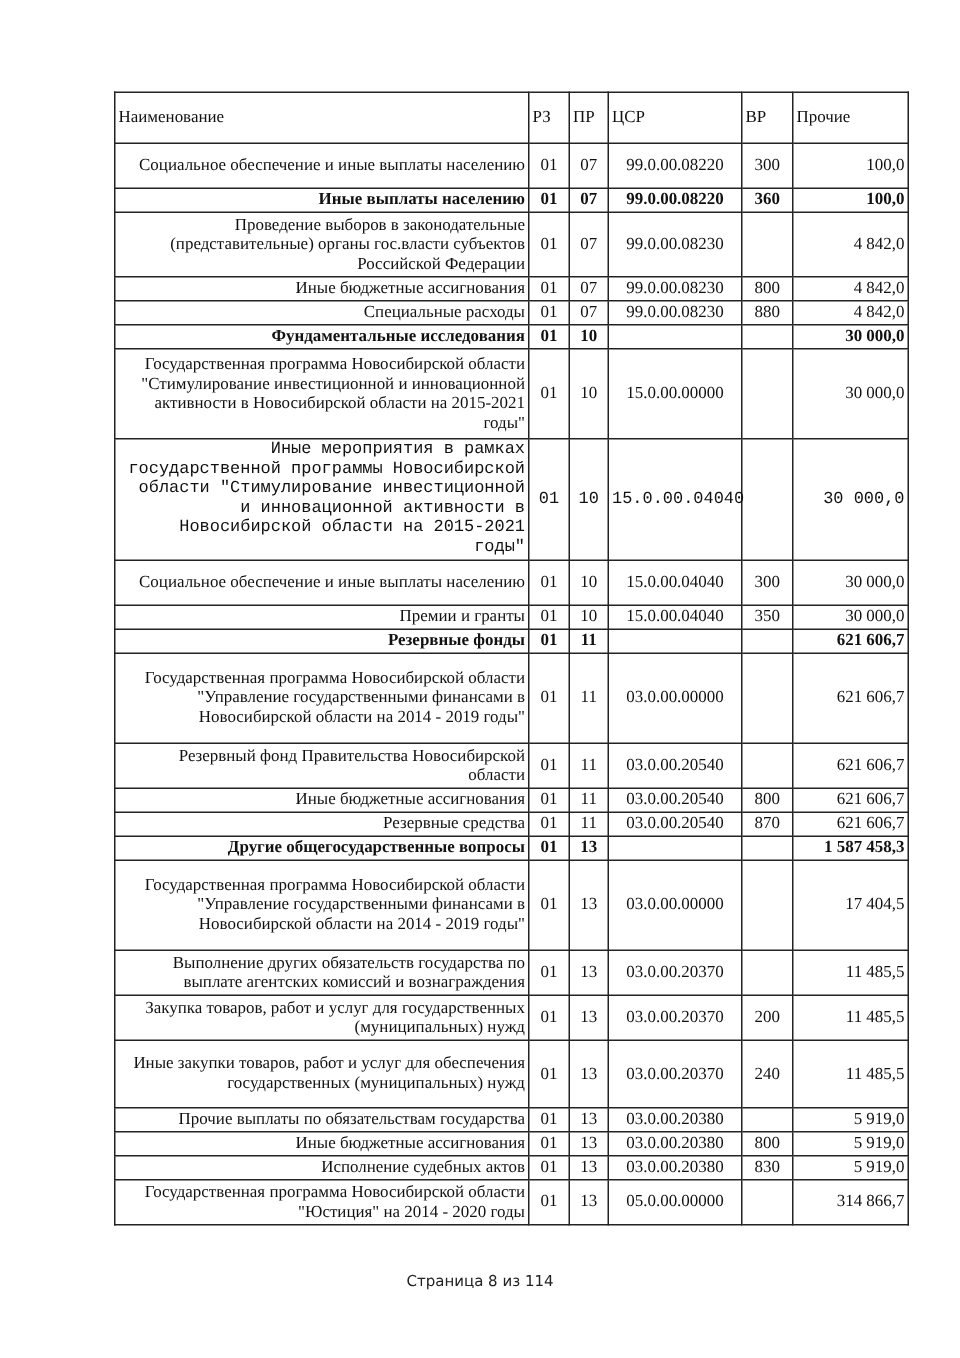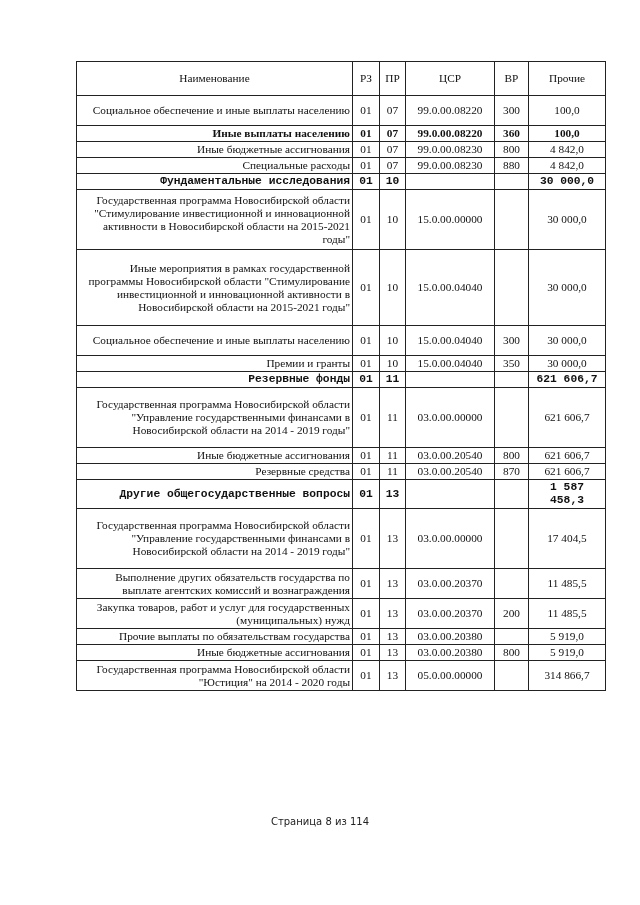--- a/index.html
+++ b/index.html
@@ -17,27 +17,27 @@
   table.budget col.c-rz { width: 27px; }
   table.budget col.c-pr { width: 26px; }
   table.budget col.c-csr { width: 89px; }
   table.budget col.c-vr { width: 34px; }
   table.budget col.c-sum { width: 77px; }
   table.budget th, table.budget td {
     border: 1px solid #222;
     padding: 1px 2px;
     vertical-align: middle;
   }
-  table.budget th { font-weight: normal; text-align: center; height: 31px; }
+  table.budget th { font-weight: normal; text-align: left; height: 31px; }
   table.budget td.name { text-align: right; }
   table.budget td.ctr { text-align: center; }
-  table.budget td.num { text-align: center; }
-  table.budget tr.bold td { font-weight: bold; font-family: Liberation Mono, monospace; }
+  table.budget td.num { text-align: right; }
+  table.budget tr.bold td { font-weight: bold; }
   .footer {
-    position: absolute; left: 0; width: 640px; top: 816px;
+    position: absolute; left: 0; width: 640px; top: 849px;
     text-align: center;
     font-family: "DejaVu Sans", sans-serif; font-size: 10px; color: #222;
   }
 </style>
 </head>
 <body>
 
 <div class="page">
   <table class="budget">
     <colgroup>
@@ -68,20 +68,28 @@
           <td class="num">100,0</td>
         </tr>
         <tr style="height: 15px; font-weight: bold;">
           <td class="name">Иные выплаты населению</td>
           <td class="ctr">01</td>
           <td class="ctr">07</td>
           <td class="ctr">99.0.00.08220</td>
           <td class="ctr">360</td>
           <td class="num">100,0</td>
         </tr>
+        <tr style="height: 43px;">
+          <td class="name">Проведение выборов в законодательные (представительные) органы гос.власти субъектов Российской Федерации</td>
+          <td class="ctr">01</td>
+          <td class="ctr">07</td>
+          <td class="ctr">99.0.00.08230</td>
+          <td class="ctr"></td>
+          <td class="num">4 842,0</td>
+        </tr>
         <tr style="height: 15px;">
           <td class="name">Иные бюджетные ассигнования</td>
           <td class="ctr">01</td>
           <td class="ctr">07</td>
           <td class="ctr">99.0.00.08230</td>
           <td class="ctr">800</td>
           <td class="num">4 842,0</td>
         </tr>
         <tr style="height: 15px;">
           <td class="name">Специальные расходы</td>
@@ -100,21 +108,21 @@
           <td class="num">30 000,0</td>
         </tr>
         <tr style="height: 60px;">
           <td class="name">Государственная программа Новосибирской области "Стимулирование инвестиционной и инновационной активности в Новосибирской области на 2015-2021 годы"</td>
           <td class="ctr">01</td>
           <td class="ctr">10</td>
           <td class="ctr">15.0.00.00000</td>
           <td class="ctr"></td>
           <td class="num">30 000,0</td>
         </tr>
-        <tr style="height: 76px;">
+        <tr style="height: 76px; font-family: Liberation Mono, monospace;">
           <td class="name">Иные мероприятия в рамках государственной программы Новосибирской области "Стимулирование инвестиционной и инновационной активности в Новосибирской области на 2015-2021 годы"</td>
           <td class="ctr">01</td>
           <td class="ctr">10</td>
           <td class="ctr">15.0.00.04040</td>
           <td class="ctr"></td>
           <td class="num">30 000,0</td>
         </tr>
         <tr style="height: 30px;">
           <td class="name">Социальное обеспечение и иные выплаты населению</td>
           <td class="ctr">01</td>
@@ -137,20 +145,28 @@
           <td class="ctr">11</td>
           <td class="ctr"></td>
           <td class="ctr"></td>
           <td class="num">621 606,7</td>
         </tr>
         <tr style="height: 60px;">
           <td class="name">Государственная программа Новосибирской области "Управление государственными финансами в Новосибирской области на 2014 - 2019 годы"</td>
           <td class="ctr">01</td>
           <td class="ctr">11</td>
           <td class="ctr">03.0.00.00000</td>
+          <td class="ctr"></td>
+          <td class="num">621 606,7</td>
+        </tr>
+        <tr style="height: 30px;">
+          <td class="name">Резервный фонд Правительства Новосибирской области</td>
+          <td class="ctr">01</td>
+          <td class="ctr">11</td>
+          <td class="ctr">03.0.00.20540</td>
           <td class="ctr"></td>
           <td class="num">621 606,7</td>
         </tr>
         <tr style="height: 15px;">
           <td class="name">Иные бюджетные ассигнования</td>
           <td class="ctr">01</td>
           <td class="ctr">11</td>
           <td class="ctr">03.0.00.20540</td>
           <td class="ctr">800</td>
           <td class="num">621 606,7</td>
@@ -188,34 +204,50 @@
           <td class="num">11 485,5</td>
         </tr>
         <tr style="height: 30px;">
           <td class="name">Закупка товаров, работ и услуг для государственных (муниципальных) нужд</td>
           <td class="ctr">01</td>
           <td class="ctr">13</td>
           <td class="ctr">03.0.00.20370</td>
           <td class="ctr">200</td>
           <td class="num">11 485,5</td>
         </tr>
+        <tr style="height: 45px;">
+          <td class="name">Иные закупки товаров, работ и услуг для обеспечения государственных (муниципальных) нужд</td>
+          <td class="ctr">01</td>
+          <td class="ctr">13</td>
+          <td class="ctr">03.0.00.20370</td>
+          <td class="ctr">240</td>
+          <td class="num">11 485,5</td>
+        </tr>
         <tr style="height: 15px;">
           <td class="name">Прочие выплаты по обязательствам государства</td>
           <td class="ctr">01</td>
           <td class="ctr">13</td>
           <td class="ctr">03.0.00.20380</td>
           <td class="ctr"></td>
           <td class="num">5 919,0</td>
         </tr>
         <tr style="height: 15px;">
           <td class="name">Иные бюджетные ассигнования</td>
           <td class="ctr">01</td>
           <td class="ctr">13</td>
           <td class="ctr">03.0.00.20380</td>
           <td class="ctr">800</td>
+          <td class="num">5 919,0</td>
+        </tr>
+        <tr style="height: 15px;">
+          <td class="name">Исполнение судебных актов</td>
+          <td class="ctr">01</td>
+          <td class="ctr">13</td>
+          <td class="ctr">03.0.00.20380</td>
+          <td class="ctr">830</td>
           <td class="num">5 919,0</td>
         </tr>
         <tr style="height: 30px;">
           <td class="name">Государственная программа Новосибирской области "Юстиция" на 2014 - 2020 годы</td>
           <td class="ctr">01</td>
           <td class="ctr">13</td>
           <td class="ctr">05.0.00.00000</td>
           <td class="ctr"></td>
           <td class="num">314 866,7</td>
         </tr>

